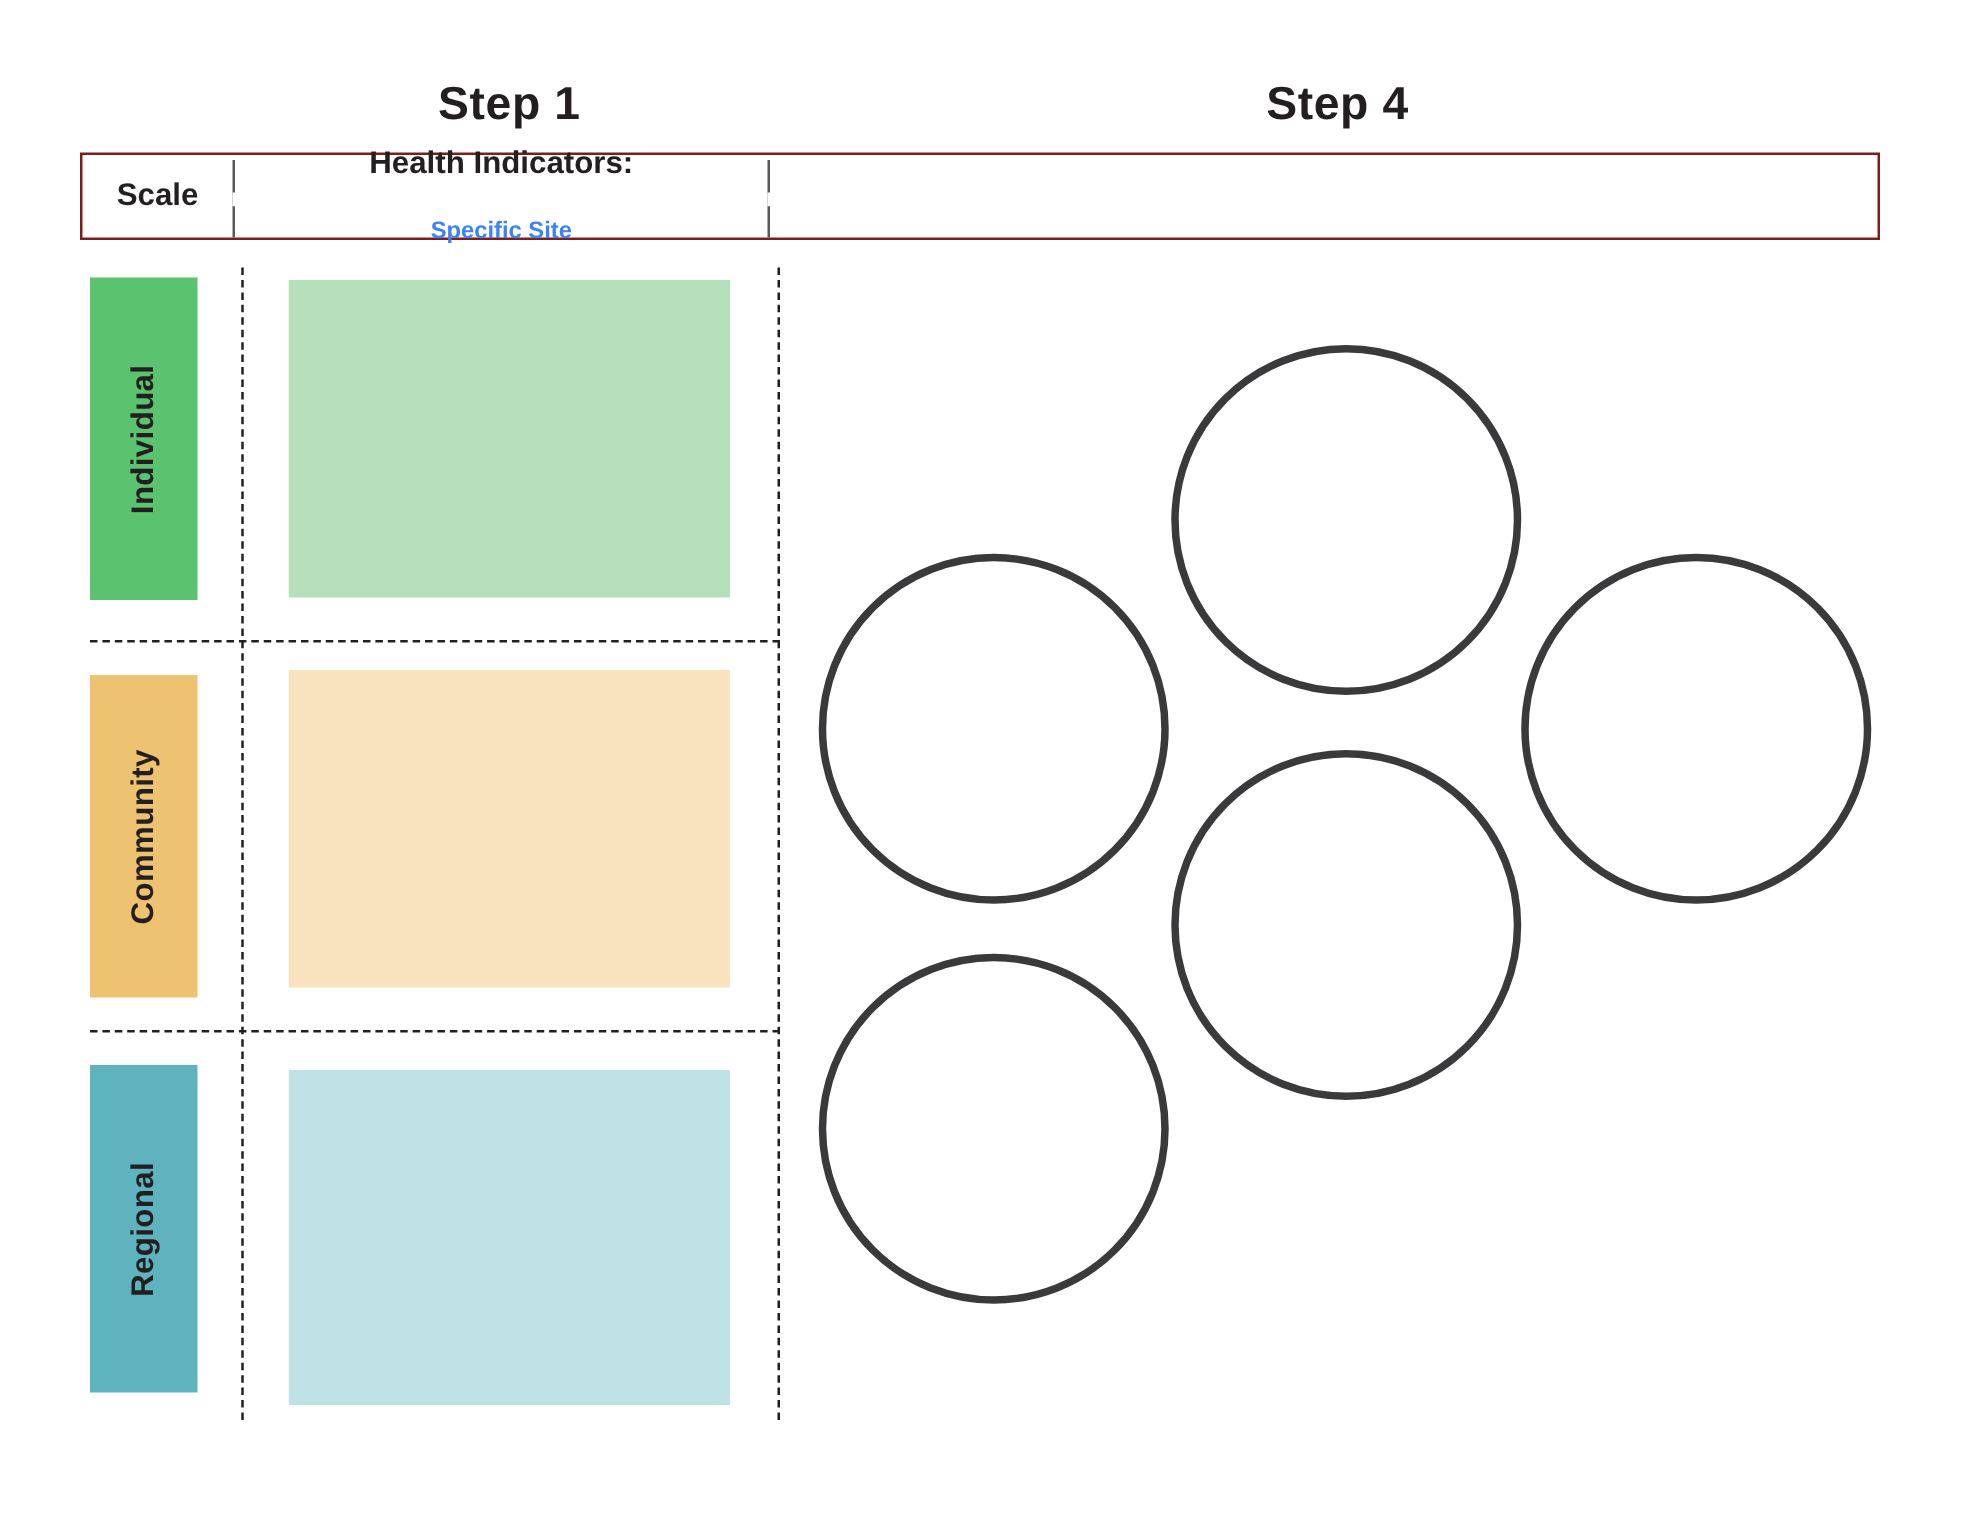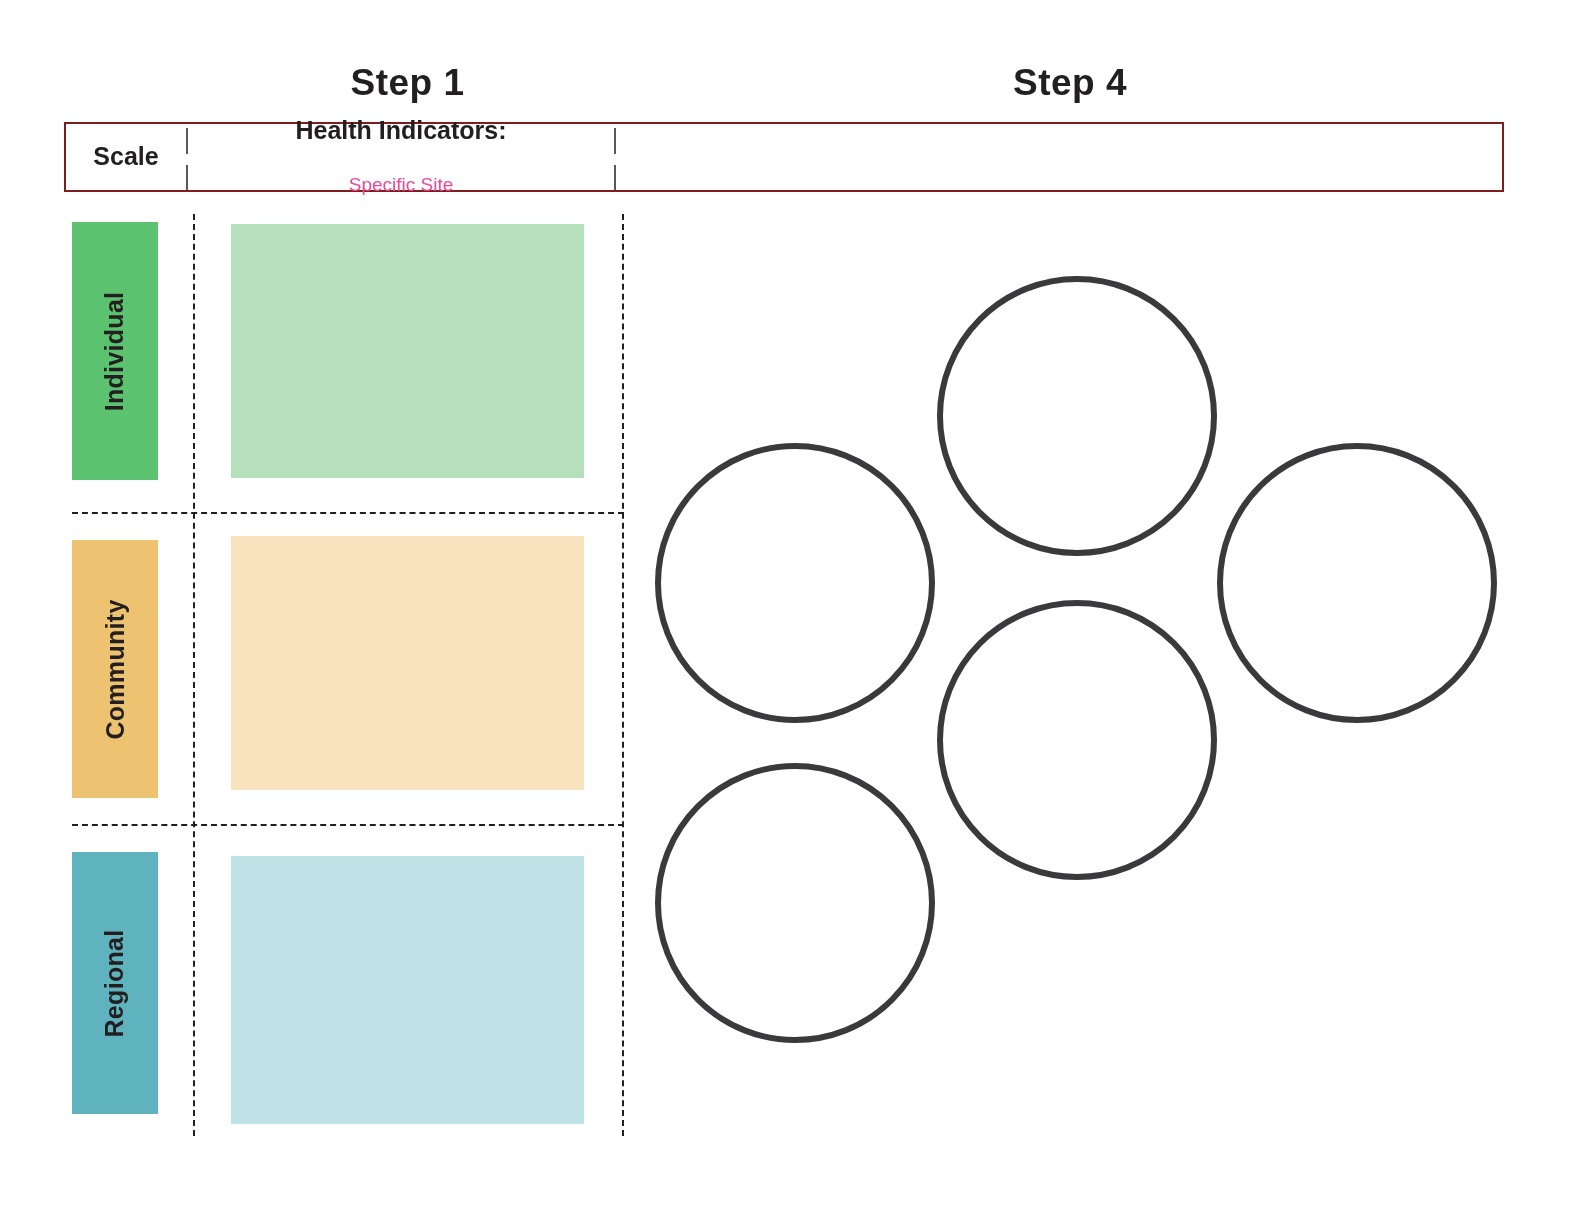--- a/index.html
+++ b/index.html
@@ -75,22 +75,22 @@
 
   .hdr-main {
     font-size: 25px;
     font-weight: bold;
     color: #231f20;
     line-height: 1.1;
     white-space: nowrap;
   }
   .hdr-sub {
     font-size: 19px;
-    font-weight: normal;
-    color: #ec4899;
+    font-weight: bold;
+    color: #3b82f6;
     line-height: 1.2;
     margin-top: 16px;
     white-space: nowrap;
   }
 
   
   .dash-v {
     position: absolute;
     width: 0;
     border-left: 2px dashed #231f20;

